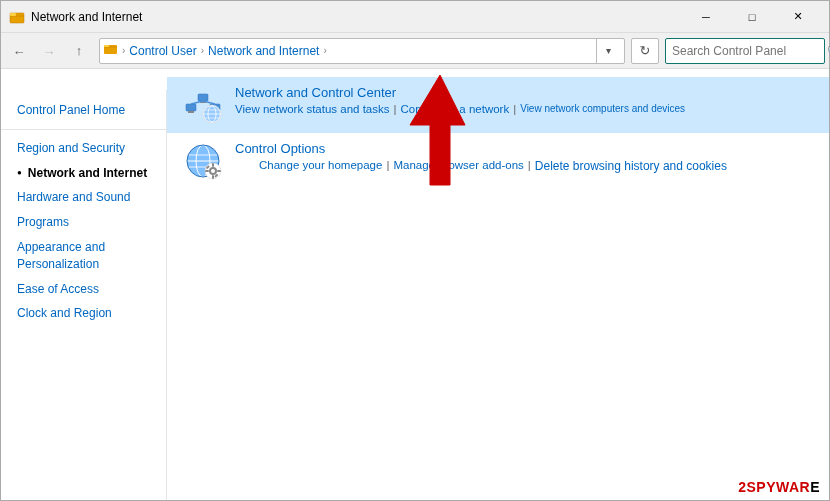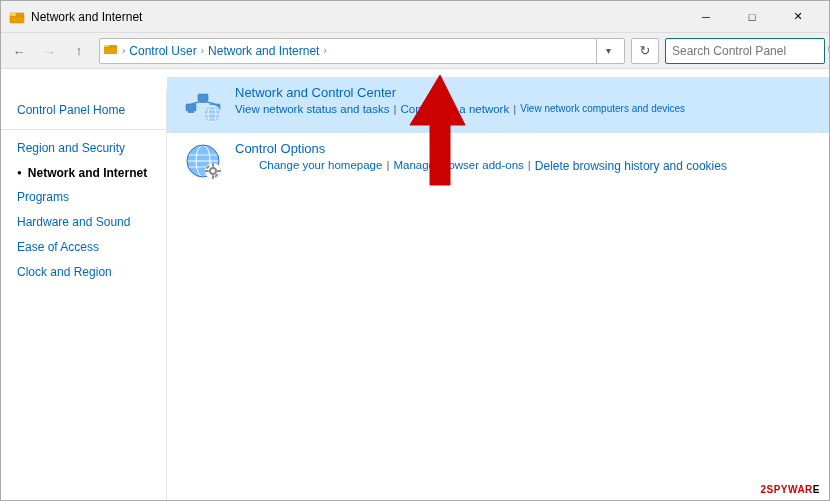--- a/index.html
+++ b/index.html
@@ -258,21 +258,21 @@
       position: absolute;
       pointer-events: none;
       z-index: 100;
     }
 
     
     .watermark {
       position: absolute;
       bottom: 6px;
       right: 10px;
-      font-size: 10px;
+      font-size: 14px;
       font-weight: 700;
       color: #c00;
       letter-spacing: 0.5px;
       z-index: 50;
     }
     .watermark span { color: #000; }
   </style>
 </head>
 <body>
 
@@ -337,28 +337,31 @@
 
       <div class="sidebar-item">
         <span>Region and Security</span>
       </div>
 
       <div class="sidebar-item active">
         <span>Network and Internet</span>
       </div>
 
       <div class="sidebar-item">
+        <span>Hardware and Sound</span>
+      </div>
+
+      <div class="sidebar-item">
         <span>Programs</span>
       </div>
 
-      <div class="sidebar-item">
-        <span>Hardware and Sound</span>
-      </div>
-
-
+
+      <div class="sidebar-item">
+        <span>Appearance and Personalization</span>
+      </div>
 
       <div class="sidebar-item">
         <span>Ease of Access</span>
       </div>
 
       <div class="sidebar-item">
         <span>Clock and Region</span>
       </div>
     </div>
 

